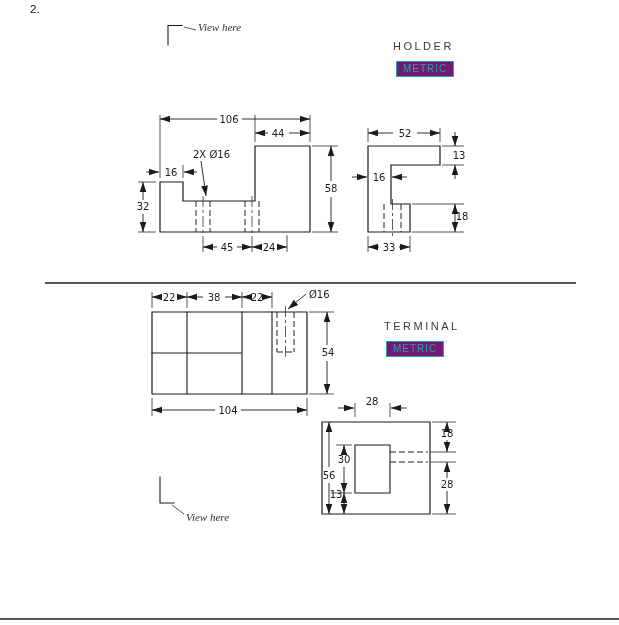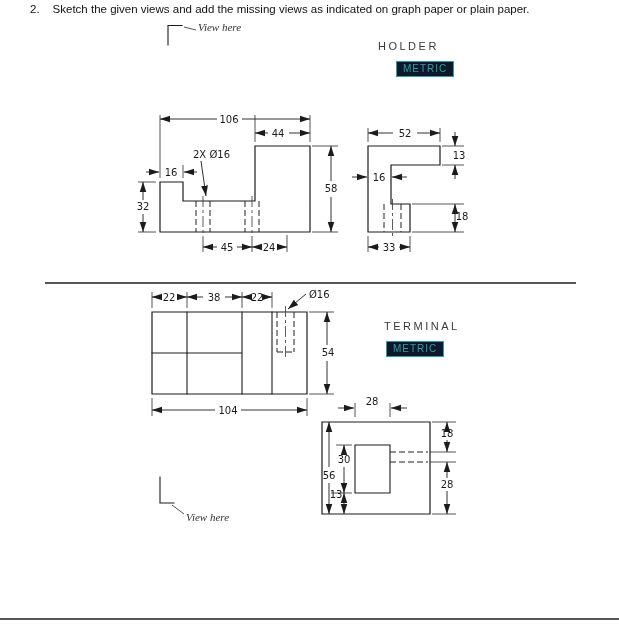--- a/index.html
+++ b/index.html
@@ -2,42 +2,41 @@
 <html><head>
 <meta charset="utf-8">
 <style>
   html,body{margin:0;padding:0;background:#e8e8e8;}
   #page{position:relative;width:619px;height:625px;background:#ffffff;overflow:hidden;
         font-family:"Liberation Sans",sans-serif;}
   #instruction{position:absolute;left:30px;top:3px;width:560px;display:flex;gap:13px;
         font-size:11.5px;color:#111;}
   .part-title{position:absolute;font-size:11px;letter-spacing:2.5px;color:#3a3a3a;}
   .metric-box{position:absolute;font-size:10px;letter-spacing:1px;color:#2e9fa4;
-        border:1px solid #2e9fa4;padding:1px 6px 2px 6px;background:#0f172a;}
+        border:1px solid #2e9fa4;padding:1px 6px 2px 6px;background:#701a75;}
   svg{position:absolute;left:0;top:0;}
   .s{stroke:#1c1c1c;stroke-width:1.2;fill:none;stroke-linecap:square;}
   .s2{stroke:#1c1c1c;stroke-width:1.1;fill:none;stroke-linecap:square;}
   .d{stroke:#222;stroke-width:1;fill:none;stroke-dasharray:6 3;}
   .c{stroke:#333;stroke-width:0.8;fill:none;stroke-dasharray:11 3 3 3;}
   .e{stroke:#2a2a2a;stroke-width:0.8;fill:none;}
   .m{stroke:#1b1b1b;stroke-width:0.9;fill:none;}
   .t{font:10px "DejaVu Sans",sans-serif;fill:#1b1b1b;}
   .ti{font:italic 11px "Liberation Serif",serif;fill:#333;}
 </style>
 </head>
 <body>
 
 <div id="page">
 
   <div id="instruction">
     <span>2.</span>
-    <span>Sketch the given views and add the missing views as indicated on graph paper or plain paper.</span>
   </div>
 
-  <div class="part-title" style="left:378px;top:40px;">HOLDER</div>
+  <div class="part-title" style="left:393px;top:40px;">HOLDER</div>
   <div class="metric-box" style="left:396px;top:61px;">METRIC</div>
 
   <div class="part-title" style="left:384px;top:320px;text-align:center;">TERMINAL</div>
   <div class="metric-box" style="left:386px;top:341px;">METRIC</div>
 
   <svg width="619" height="625" viewBox="0 0 619 625">
     <defs>
       <marker id="aE" viewBox="0 0 10 8" markerWidth="11" markerHeight="9" refX="9.5" refY="4" orient="auto" markerUnits="userSpaceOnUse">
         <path d="M0,0.9 L9.5,4 L0,7.1 Z" fill="#1b1b1b"></path>
       </marker>

